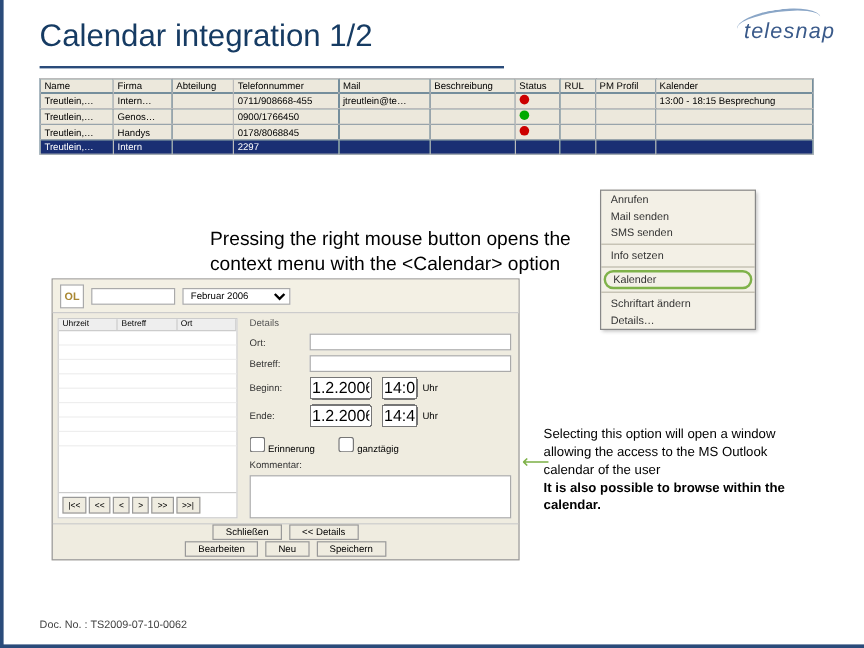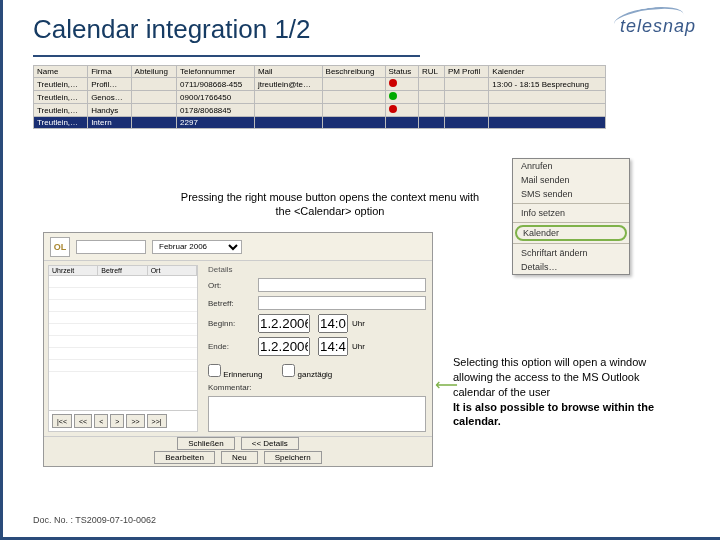--- a/index.html
+++ b/index.html
@@ -44,57 +44,56 @@
     border-radius: 50% 50% 0 0;
     transform: rotate(-8deg);
     position: absolute;
     top: -8px; left: -6px;
   }
 
   
   .contact-table {
     font-size: 8px;
     border-collapse: collapse;
-    width: 573px;
+    width: 645px;
     background: #0c4a6e;
   }
   .contact-table th, .contact-table td {
     border: 1px solid #bbb;
     padding: 1px 3px;
     background: #ece8dc;
     white-space: nowrap;
     overflow: hidden;
   }
   .contact-table th { font-weight: normal; text-align: left; }
   .contact-table .sel td { background: #1a2f73; color: #fff; }
   .status-dot { display:inline-block;width:8px;height:8px;border-radius:50%; }
 
   
   .callout1 {
     position: absolute;
     top: 190px; left: 172px;
     width: 310px;
-    font-size: 11px;
+    font-size: 16px;
     line-height: 1.3;
-    text-align: center;
   }
   .callout2 {
     position: absolute;
     top: 355px; left: 450px;
     width: 230px;
     font-size: 11px;
     line-height: 1.35;
   }
   .callout2 .b { font-weight: bold; }
 
   
   .ctxmenu {
     position: absolute;
     top: 158px; right: 90px;
-    width: 118px;
+    width: 130px;
     background: #f3f0e6;
     border: 1px solid #888;
     font-size: 9px;
     box-shadow: 2px 2px 3px rgba(0,0,0,.25);
   }
   .ctxmenu .mi {
     padding: 2px 8px;
     color: #333;
     cursor: default;
   }
@@ -207,21 +206,21 @@
           <th>Beschreibung</th>
           <th>Status</th>
           <th>RUL</th>
           <th>PM Profil</th>
           <th>Kalender</th>
         </tr>
       </thead>
     <tbody id="ct-body">
         <tr>
           <td>Treutlein,…</td>
-          <td>Profil…</td>
+          <td>Intern…</td>
           <td></td>
           <td>0711/908668-455</td>
           <td>jtreutlein@te…</td>
           <td></td>
           <td><span class="status-dot" style="background: rgb(204, 0, 0);"></span></td>
           <td></td>
           <td></td>
           <td>13:00 - 18:15 Besprechung</td>
         </tr>
         <tr>

